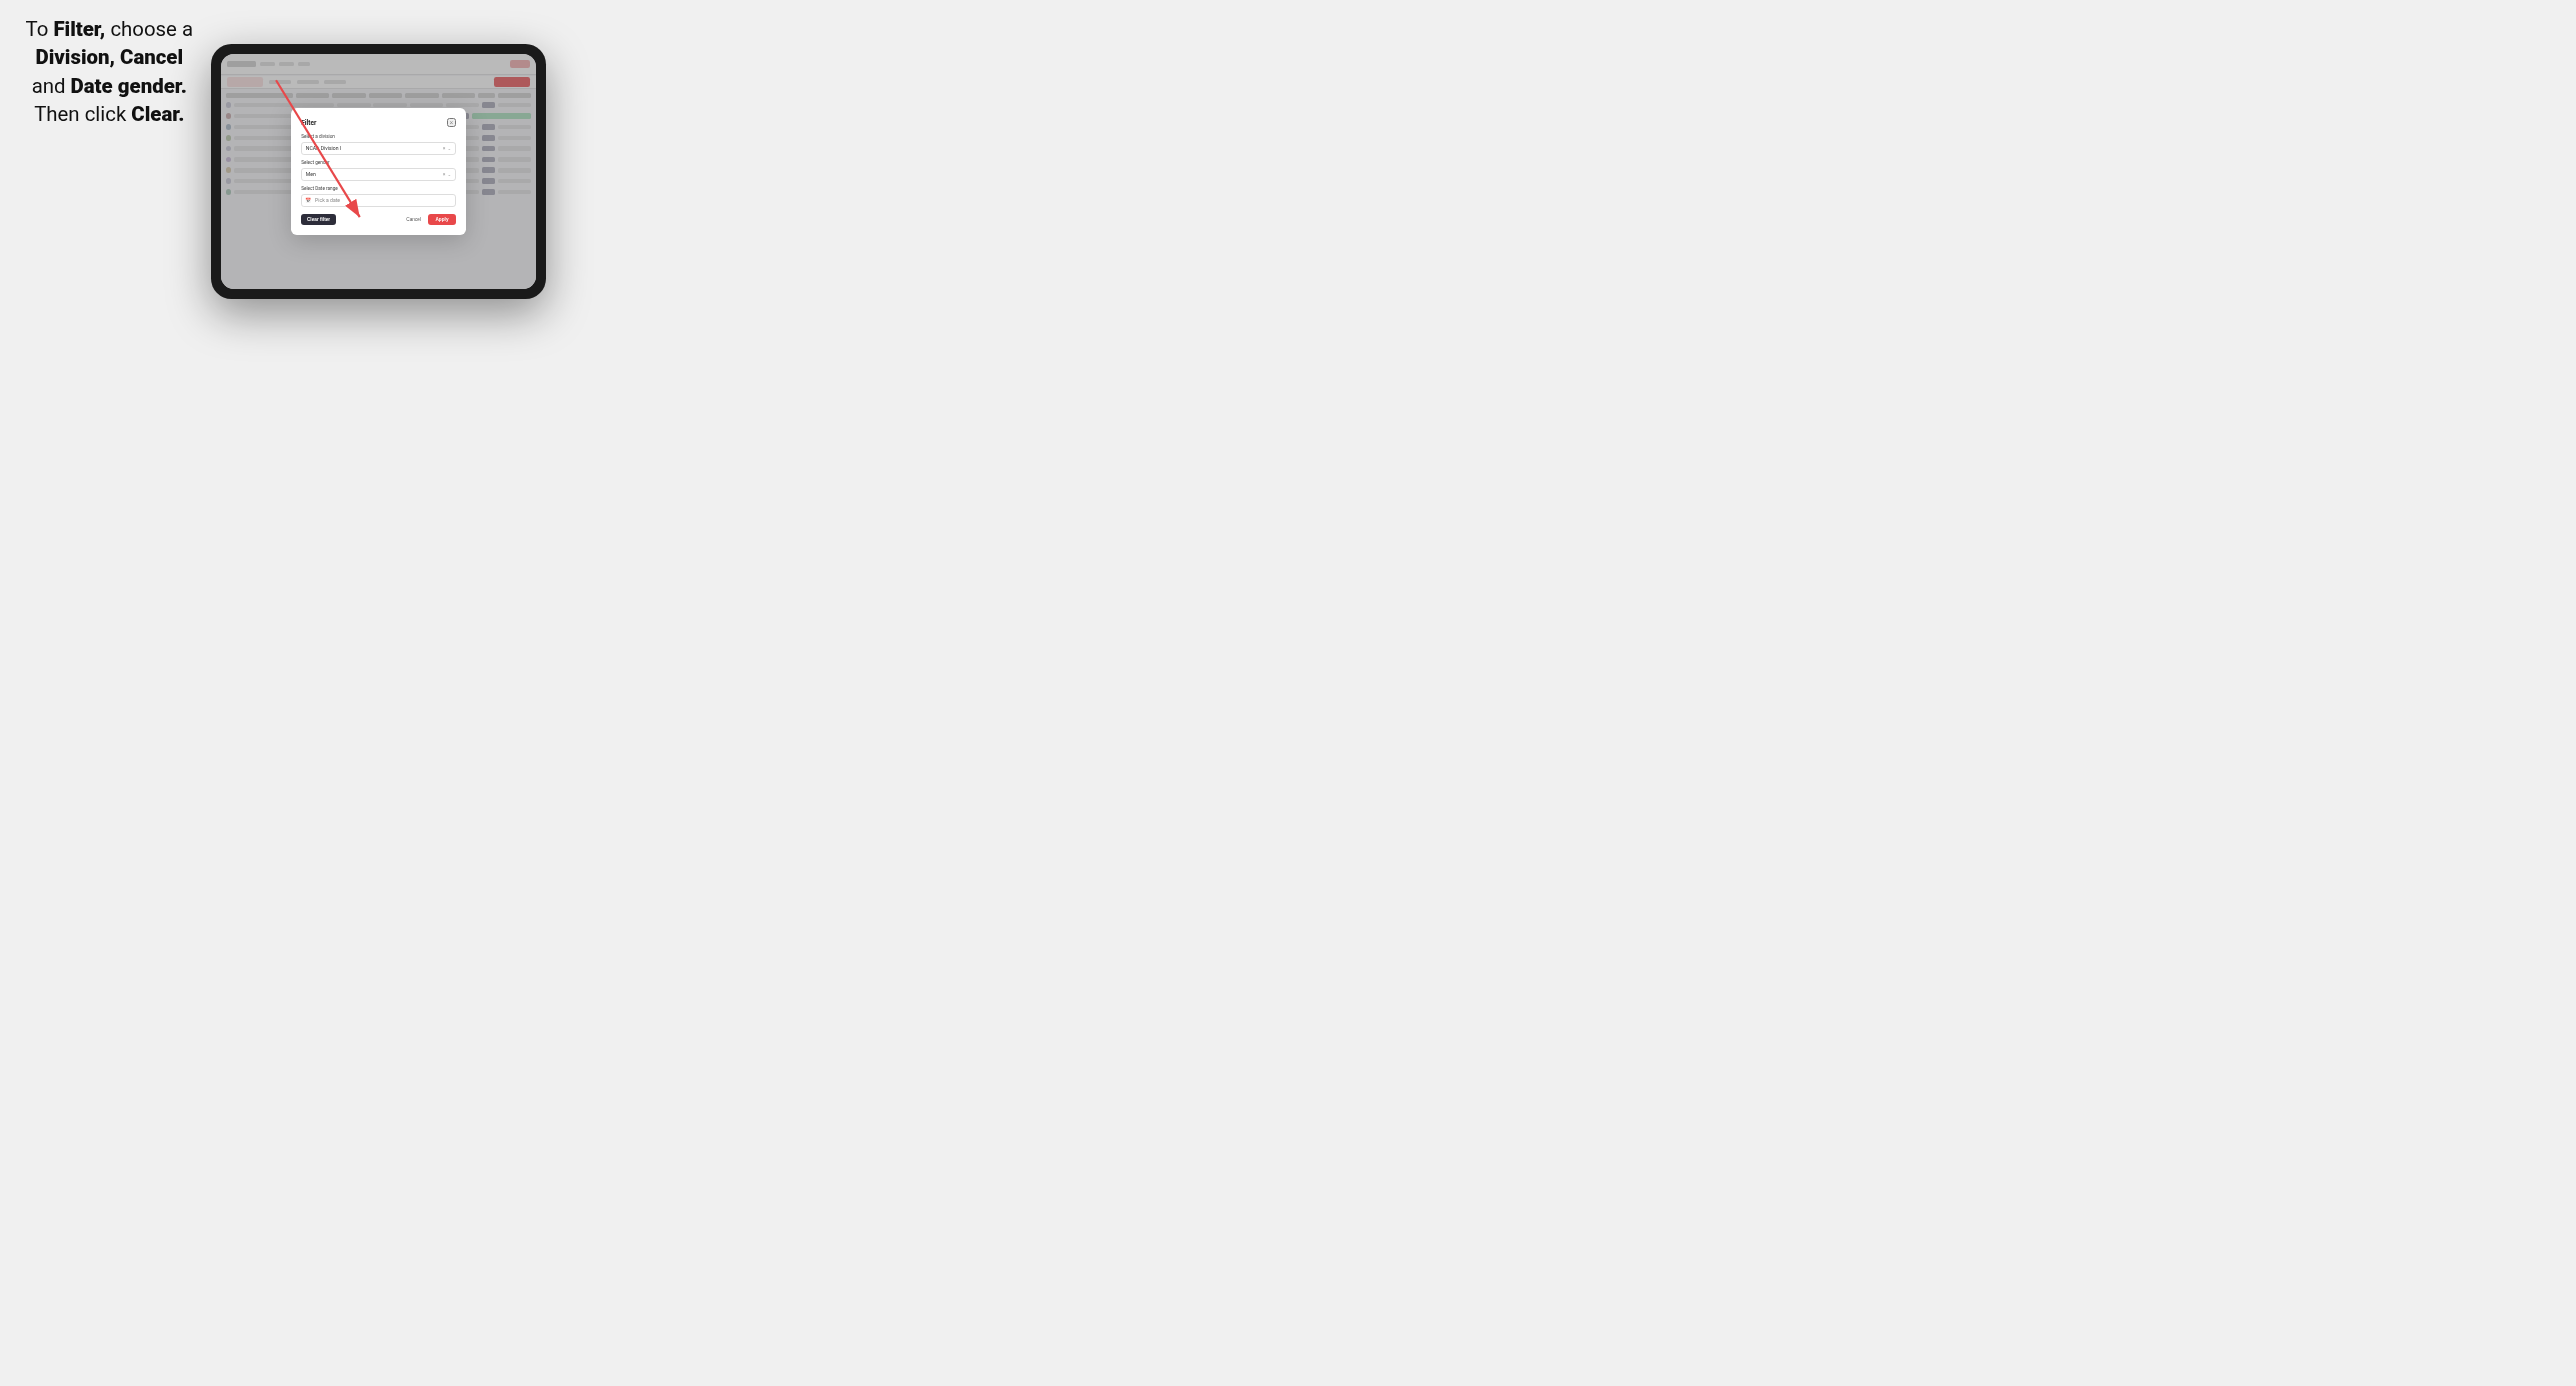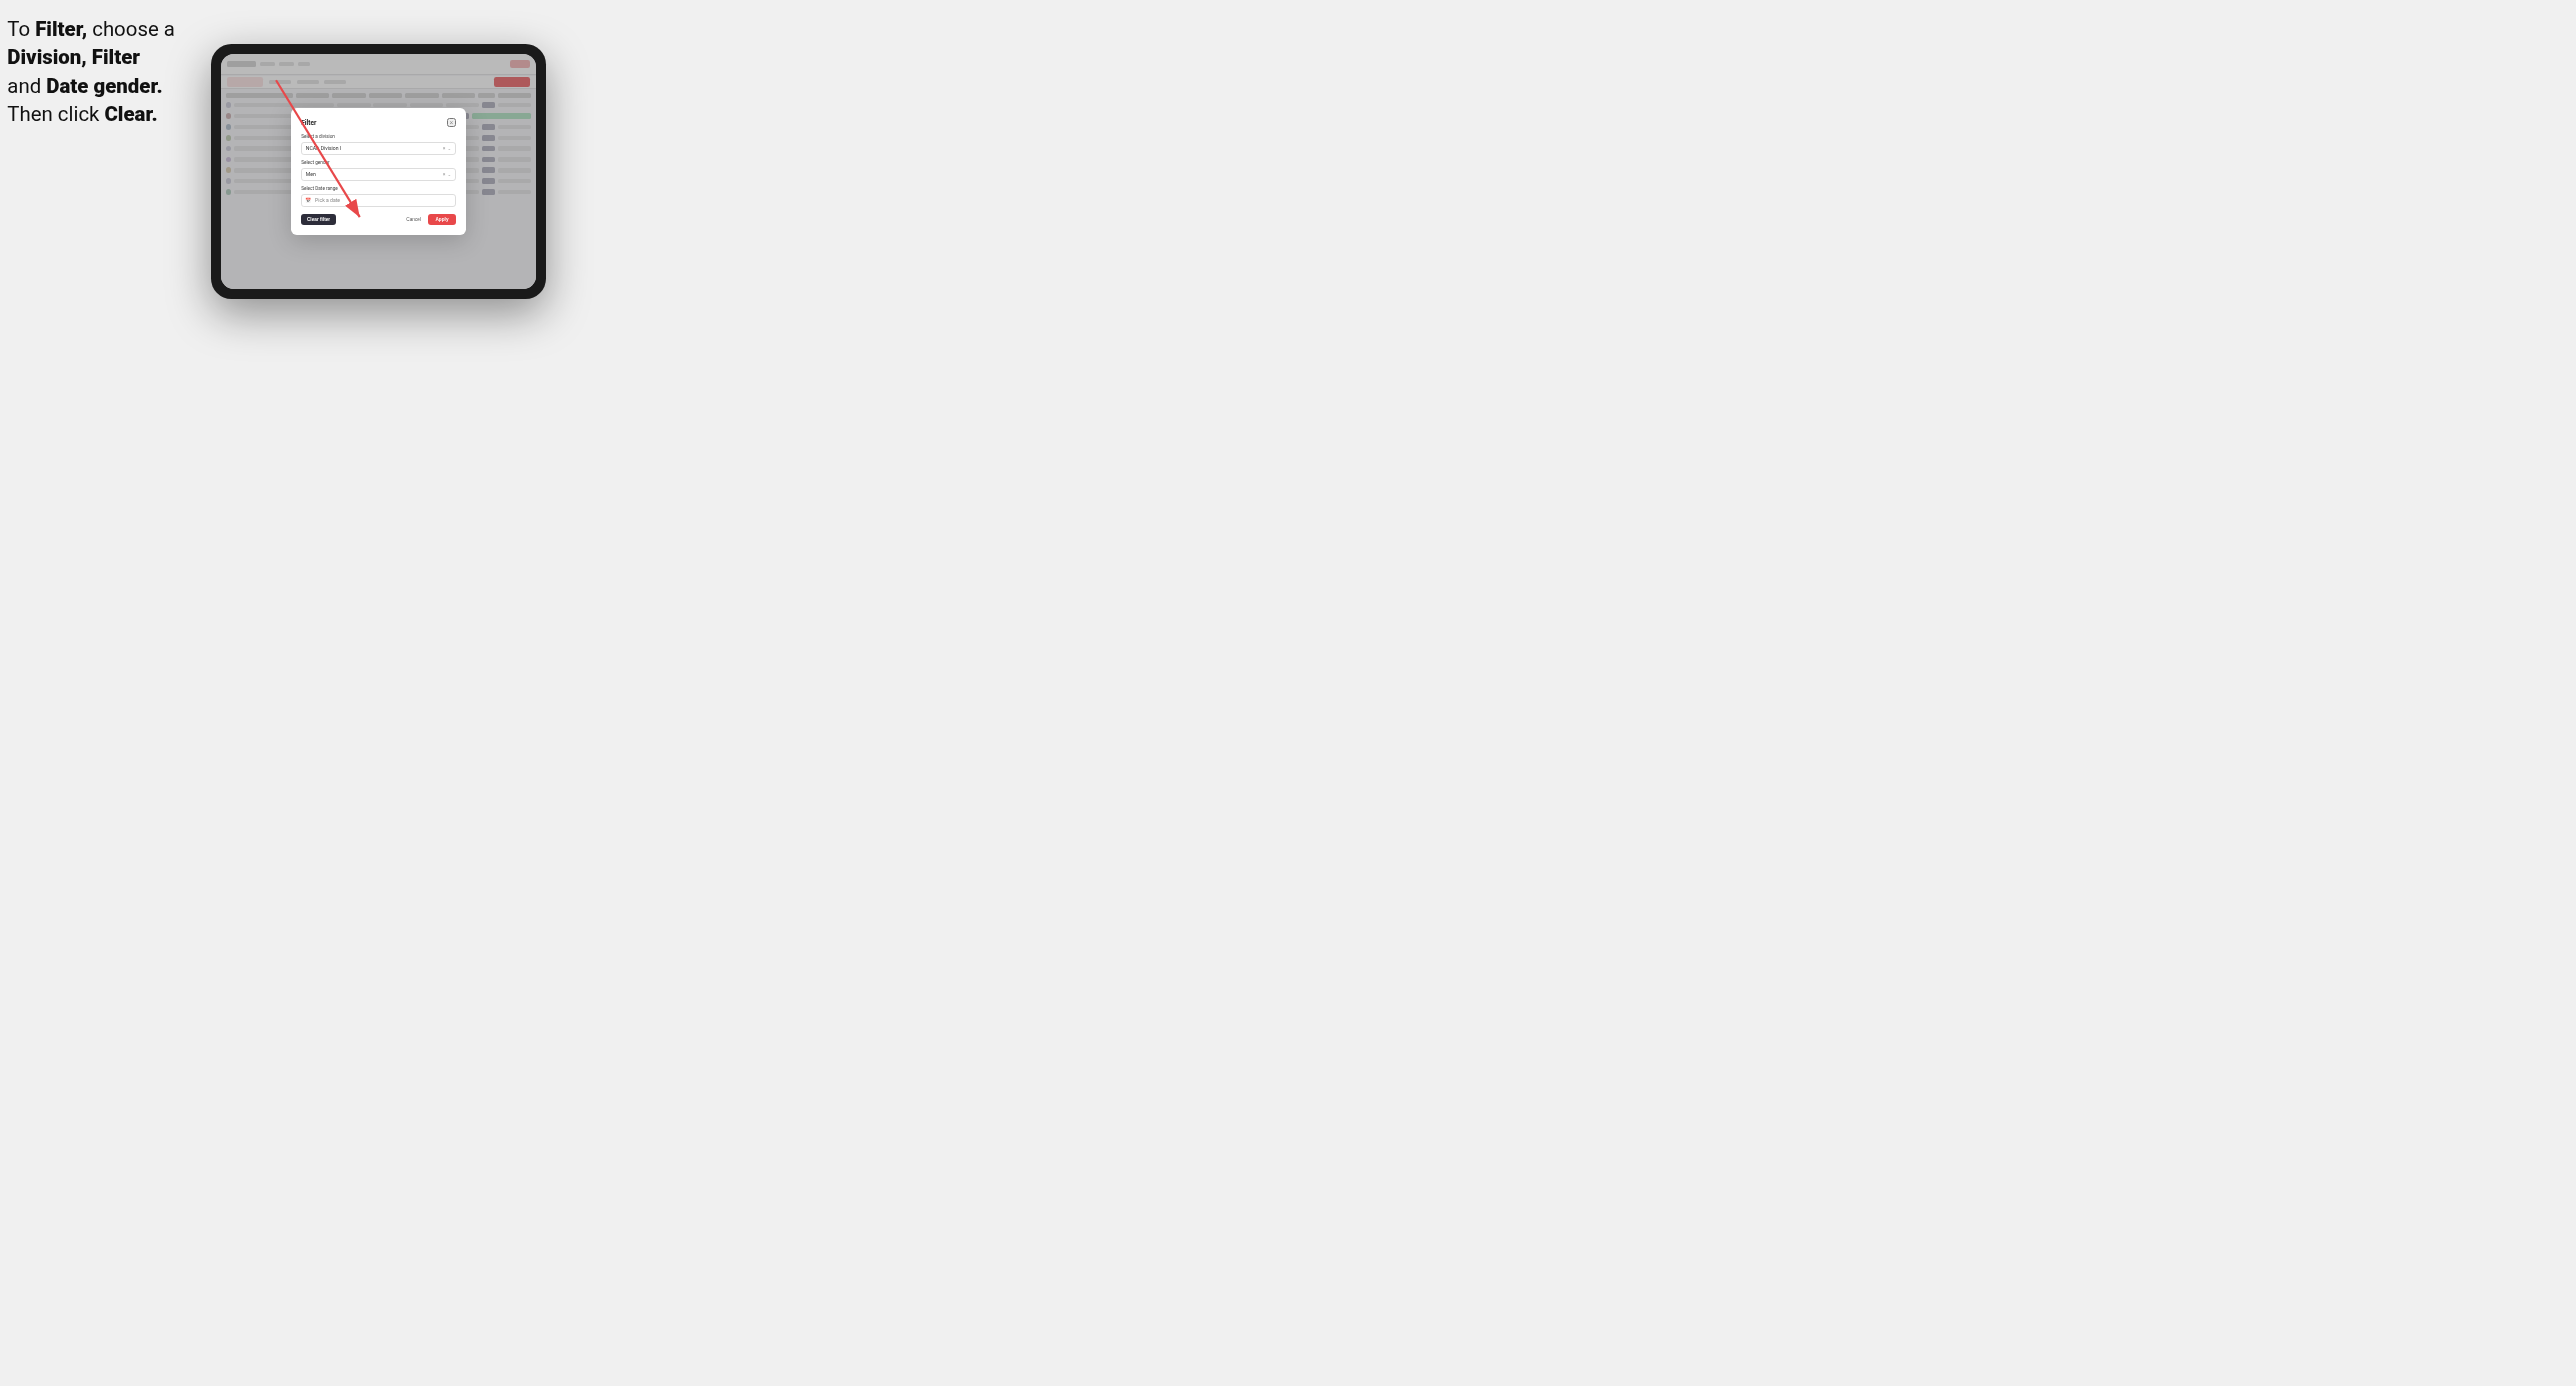--- a/index.html
+++ b/index.html
@@ -15,20 +15,21 @@
     
     .instruction-text {
       position: absolute;
       left: 7.3px;
       top: 14.5px;
       width: 204px;
       font-size: 20.4px;
       line-height: 1.4;
       color: #111;
       z-index: 10;
+      text-align: center;
     }
     .instruction-text strong {
       font-weight: 900;
     }
 
     
     .arrow-container {
       position: absolute;
       left: 145px;
       top: 73px;
@@ -308,21 +309,21 @@
       font-size: 4.7px;
       font-weight: 700;
       cursor: pointer;
     }
   </style>
 </head>
 <body>
 
 <div class="instruction-text">
   To <strong>Filter,</strong> choose a<br>
-  <strong>Division, Filter</strong><br>
+  <strong>Division, Cancel</strong><br>
   and <strong>Date gender.</strong><br>
   Then click <strong>Clear.</strong>
 </div>
 
 <div class="arrow-container">
   <svg viewBox="0 0 320 250" xmlns="http://www.w3.org/2000/svg">
     <defs>
       <marker id="arrowhead" markerWidth="8" markerHeight="6" refX="8" refY="3" orient="auto">
         <polygon points="0 0, 8 3, 0 6" fill="#e8484a"></polygon>
       </marker>

